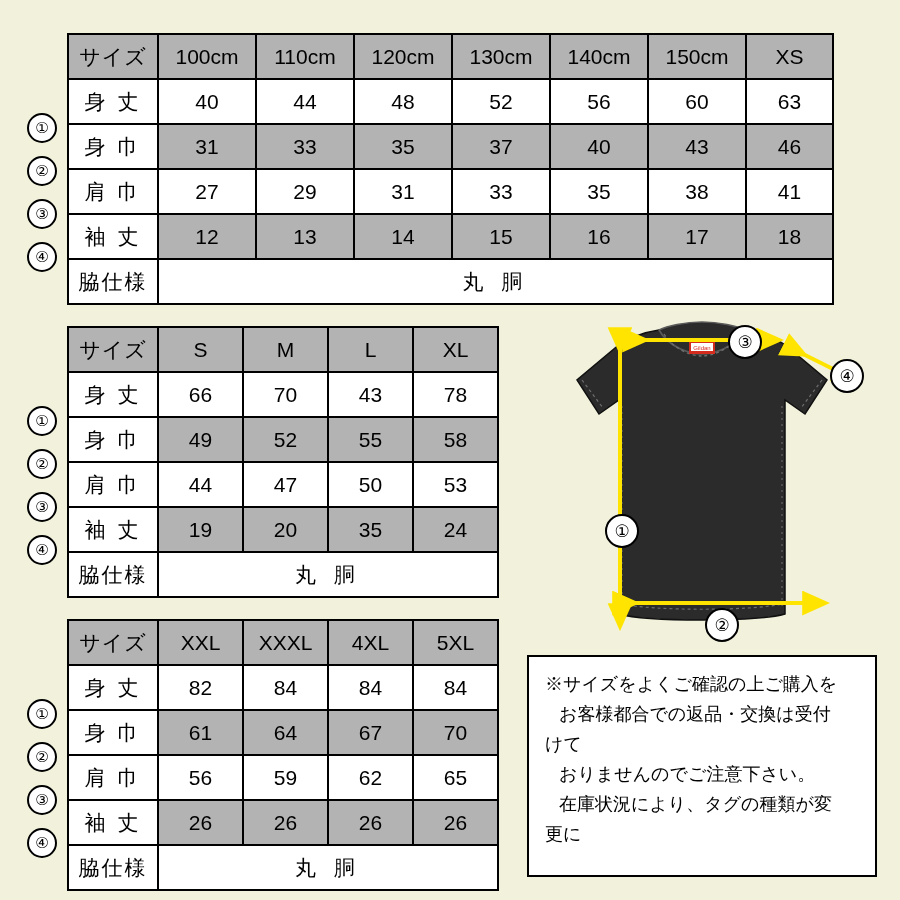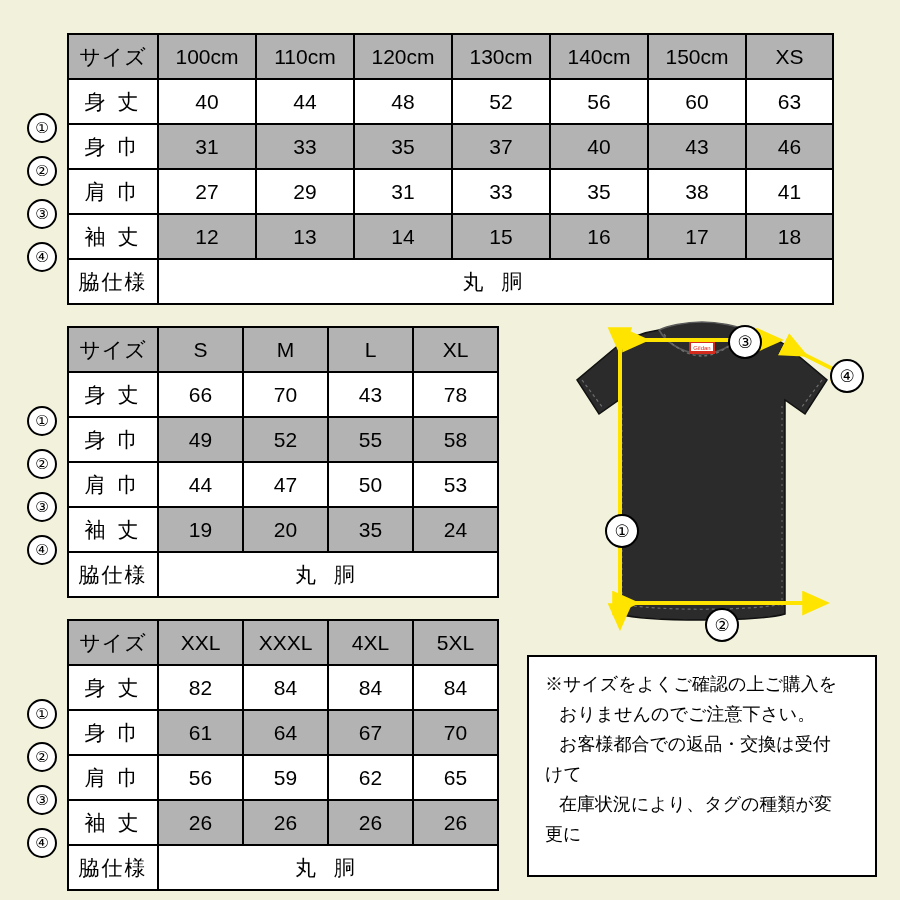--- a/index.html
+++ b/index.html
@@ -387,19 +387,19 @@
     </svg>
 
     <div class="marker" style="left:201px; top:7px;">③</div>
     <div class="marker" style="left:303px; top:41px;">④</div>
     <div class="marker" style="left:78px; top:196px;">①</div>
     <div class="marker" style="left:178px; top:290px;">②</div>
   </div>
 
   <div id="note-box">
     <p>※サイズをよくご確認の上ご購入を</p>
+    <p class="indent">お客様都合での返品・交換は受付けて</p>
     <p class="indent">おりませんのでご注意下さい。</p>
-    <p class="indent">お客様都合での返品・交換は受付けて</p>
     <p class="indent">在庫状況により、タグの種類が変更に</p>
 
   </div>
 
 </div>
 
 </body></html>

